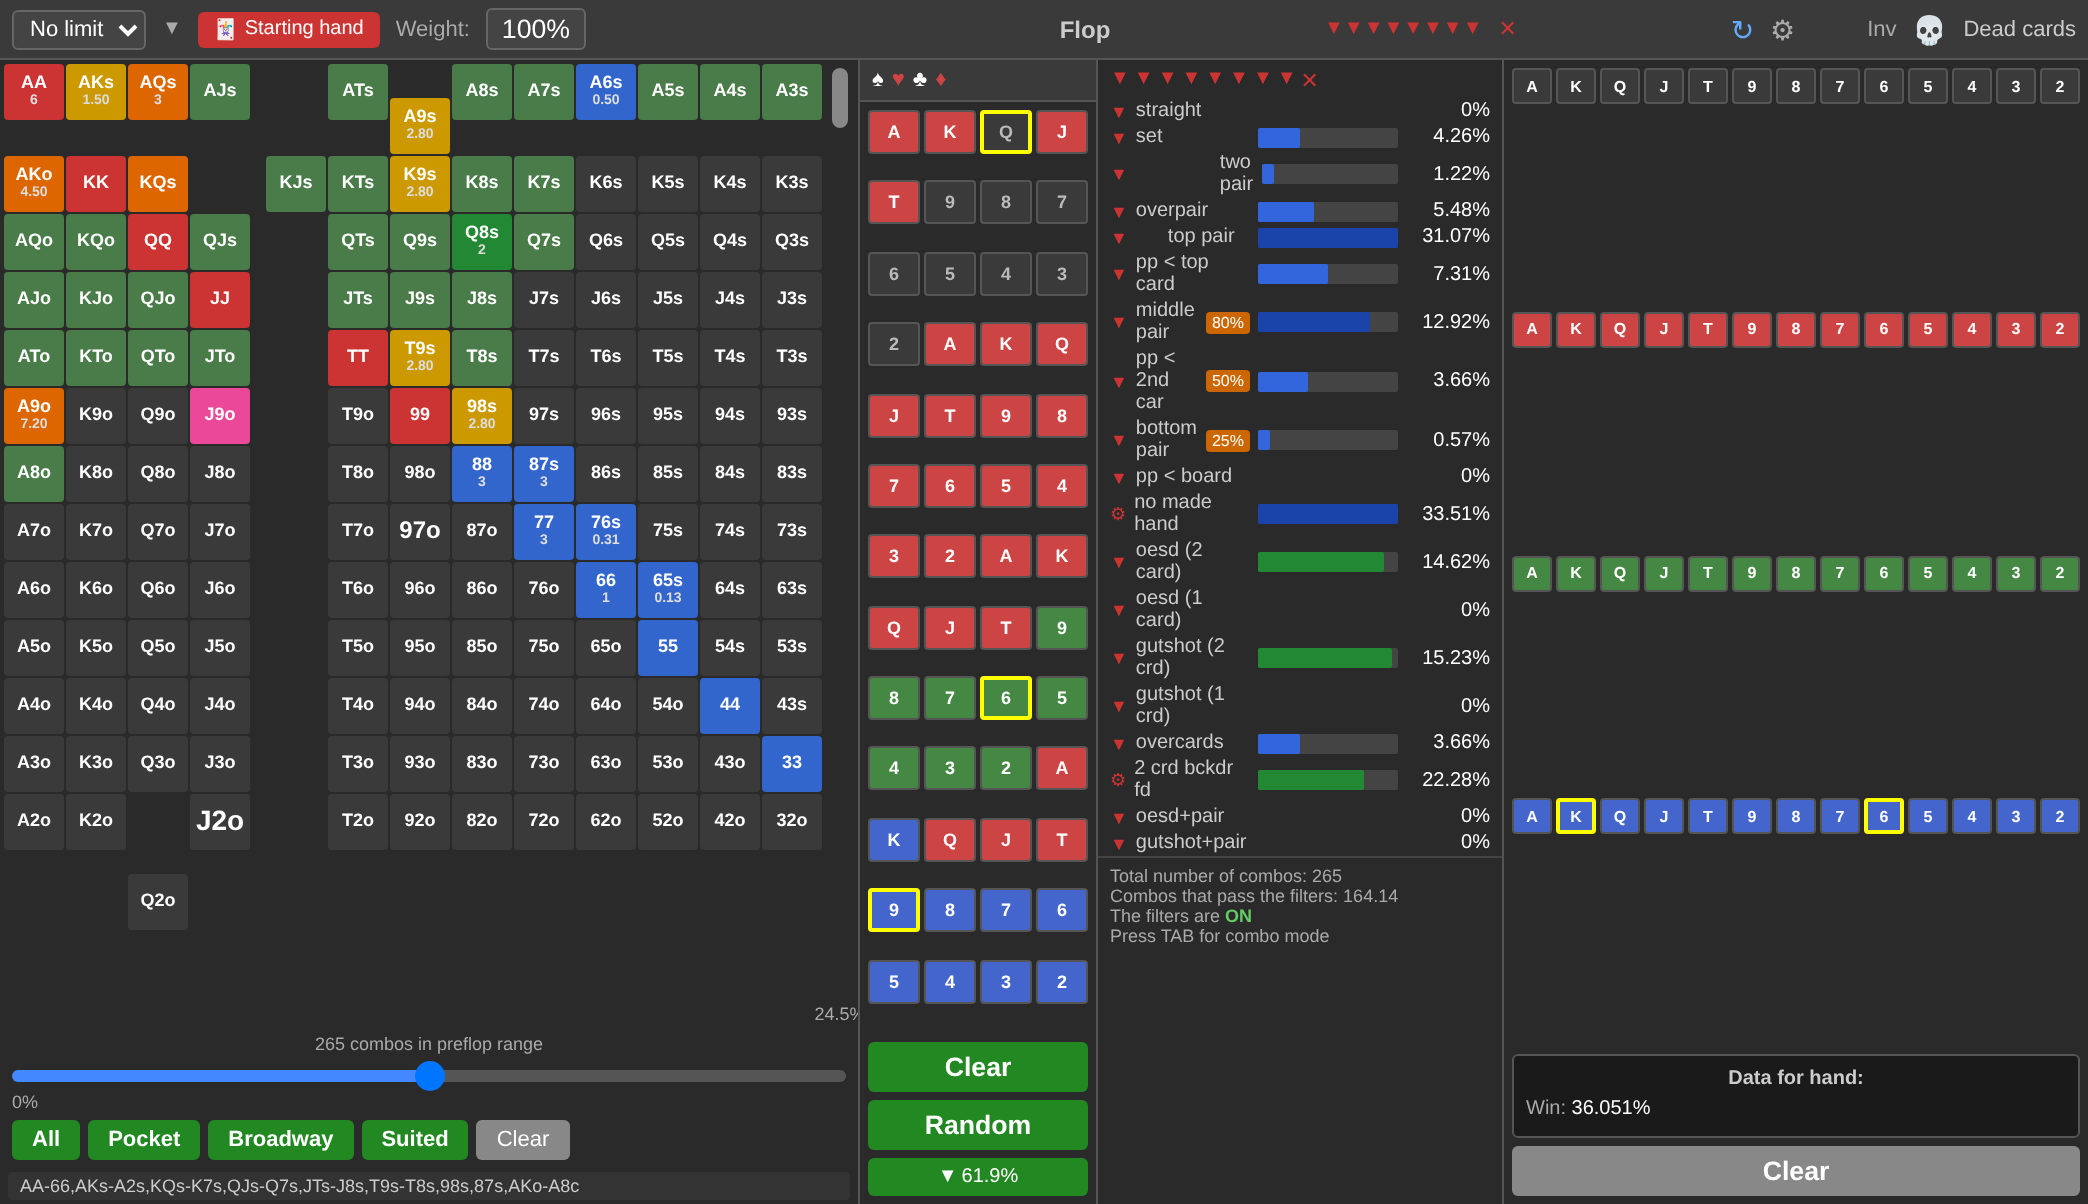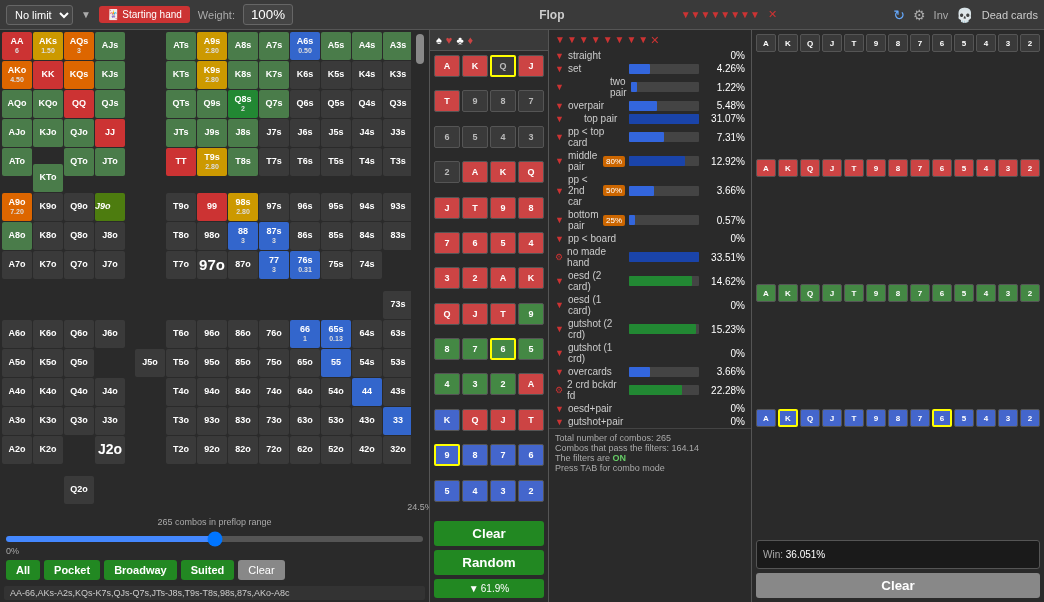--- a/index.html
+++ b/index.html
@@ -53,21 +53,21 @@
     .hand-data-val { color: #fff; }
     .btn-clear-dead { width: calc(100% - 8px); margin: 0 4px 4px; background: #888; color: #fff; border: none; border-radius: 3px; padding: 5px; cursor: pointer; font-weight: bold; }
 
     
     .select-box { background: #444; color: #fff; border: 1px solid #666; border-radius: 3px; padding: 2px 4px; font-size: 11px; }
     .starting-hand-btn { background: #cc3333; color: #fff; border: none; border-radius: 3px; padding: 3px 8px; font-size: 10px; cursor: pointer; display: flex; align-items: center; gap: 3px; }
     .weight-label { color: #aaa; font-size: 11px; }
     .weight-input { background: #444; color: #fff; border: 1px solid #666; border-radius: 3px; width: 50px; padding: 2px 4px; text-align: center; }
     .refresh-btn { background: none; border: none; color: #66aaff; cursor: pointer; font-size: 14px; }
     .gear-btn { background: none; border: none; color: #aaa; cursor: pointer; font-size: 14px; }
-    .inv-btn { background: none; border: none; color: #aaa; cursor: pointer; font-size: 11px; }
+    .inv-btn { background: none; border: none; color: #aaa; cursor: pointer; font-size: 11px; margin-left: 28px; }
     .skull-icon { font-size: 14px; }
     .scroll-thumb { width: 8px; height: 30px; background: #888; border-radius: 4px; margin: 2px; cursor: pointer; }
 
     .grid-with-scroll { display: flex; }
   </style>
 </head>
 <body>
 
 <div class="main-container">
 
@@ -116,21 +116,21 @@
               <div class="hand-cell selected-orange" style="background: rgb(221, 102, 0); width: 30px; height: 28px; display: flex; flex-direction: column; align-items: center; justify-content: center; font-size: 9px; font-weight: bold; color: rgb(255, 255, 255); border-radius: 2px; cursor: pointer; line-height: 1.1;">
                 <span>AQs</span>
                 <span style="font-size: 7px; color: rgb(221, 221, 221);">3</span>
               </div>
               <div class="hand-cell pocket" style="background: rgb(74, 124, 74); width: 30px; height: 28px; display: flex; flex-direction: column; align-items: center; justify-content: center; font-size: 9px; font-weight: bold; color: rgb(255, 255, 255); border-radius: 2px; cursor: pointer; line-height: 1.1;">
                 <span>AJs</span>
               </div>
               <div class="hand-cell pocket" style="background: rgb(74, 124, 74); width: 30px; height: 28px; display: flex; flex-direction: column; align-items: center; justify-content: center; font-size: 9px; font-weight: bold; color: rgb(255, 255, 255); border-radius: 2px; cursor: pointer; line-height: 1.1;">
                 <span>ATs</span>
               </div>
-              <div class="hand-cell selected-yellow" style="background: rgb(204, 153, 0); width: 30px; height: 28px; display: flex; flex-direction: column; align-items: center; justify-content: center; font-size: 9px; font-weight: bold; color: rgb(255, 255, 255); border-radius: 2px; cursor: pointer; line-height: 1.1;">
+              <div class="hand-cell selected-yellow" style="background: rgb(204, 153, 0); width: 30px; height: 28px; display: flex; flex-direction: column; align-items: center; justify-content: center; font-size: 9px; font-weight: bold; color: rgb(255, 255, 255); border-radius: 2px; cursor: pointer; line-height: 1.1; margin-top: 17px;">
                 <span>A9s</span>
                 <span style="font-size: 7px; color: rgb(221, 221, 221);">2.80</span>
               </div>
               <div class="hand-cell pocket" style="background: rgb(74, 124, 74); width: 30px; height: 28px; display: flex; flex-direction: column; align-items: center; justify-content: center; font-size: 9px; font-weight: bold; color: rgb(255, 255, 255); border-radius: 2px; cursor: pointer; line-height: 1.1;">
                 <span>A8s</span>
               </div>
               <div class="hand-cell pocket" style="background: rgb(74, 124, 74); width: 30px; height: 28px; display: flex; flex-direction: column; align-items: center; justify-content: center; font-size: 9px; font-weight: bold; color: rgb(255, 255, 255); border-radius: 2px; cursor: pointer; line-height: 1.1;">
                 <span>A7s</span>
               </div>
               <div class="hand-cell selected-blue" style="background: rgb(51, 102, 204); width: 30px; height: 28px; display: flex; flex-direction: column; align-items: center; justify-content: center; font-size: 9px; font-weight: bold; color: rgb(255, 255, 255); border-radius: 2px; cursor: pointer; line-height: 1.1;">
@@ -152,21 +152,21 @@
               <div class="hand-cell selected-orange" style="background: rgb(221, 102, 0); width: 30px; height: 28px; display: flex; flex-direction: column; align-items: center; justify-content: center; font-size: 9px; font-weight: bold; color: rgb(255, 255, 255); border-radius: 2px; cursor: pointer; line-height: 1.1;">
                 <span>AKo</span>
                 <span style="font-size: 7px; color: rgb(221, 221, 221);">4.50</span>
               </div>
               <div class="hand-cell selected-red" style="background: rgb(204, 51, 51); width: 30px; height: 28px; display: flex; flex-direction: column; align-items: center; justify-content: center; font-size: 9px; font-weight: bold; color: rgb(255, 255, 255); border-radius: 2px; cursor: pointer; line-height: 1.1;">
                 <span>KK</span>
               </div>
               <div class="hand-cell selected-orange" style="background: rgb(221, 102, 0); width: 30px; height: 28px; display: flex; flex-direction: column; align-items: center; justify-content: center; font-size: 9px; font-weight: bold; color: rgb(255, 255, 255); border-radius: 2px; cursor: pointer; line-height: 1.1;">
                 <span>KQs</span>
               </div>
-              <div class="hand-cell pocket" style="background: rgb(74, 124, 74); width: 30px; height: 28px; display: flex; flex-direction: column; align-items: center; justify-content: center; font-size: 9px; font-weight: bold; color: rgb(255, 255, 255); border-radius: 2px; cursor: pointer; line-height: 1.1;">
+              <div class="hand-cell pocket" style="background: rgb(74, 124, 74); width: 30px; height: 28px; display: flex; flex-direction: column; align-items: center; justify-content: center; font-size: 9px; font-weight: bold; color: rgb(255, 255, 255); border-radius: 2px; cursor: pointer; line-height: 1.1; margin-left: 38px;">
                 <span>KJs</span>
               </div>
               <div class="hand-cell pocket" style="background: rgb(74, 124, 74); width: 30px; height: 28px; display: flex; flex-direction: column; align-items: center; justify-content: center; font-size: 9px; font-weight: bold; color: rgb(255, 255, 255); border-radius: 2px; cursor: pointer; line-height: 1.1;">
                 <span>KTs</span>
               </div>
               <div class="hand-cell selected-yellow" style="background: rgb(204, 153, 0); width: 30px; height: 28px; display: flex; flex-direction: column; align-items: center; justify-content: center; font-size: 9px; font-weight: bold; color: rgb(255, 255, 255); border-radius: 2px; cursor: pointer; line-height: 1.1;">
                 <span>K9s</span>
                 <span style="font-size: 7px; color: rgb(221, 221, 221);">2.80</span>
               </div>
               <div class="hand-cell pocket" style="background: rgb(74, 124, 74); width: 30px; height: 28px; display: flex; flex-direction: column; align-items: center; justify-content: center; font-size: 9px; font-weight: bold; color: rgb(255, 255, 255); border-radius: 2px; cursor: pointer; line-height: 1.1;">
@@ -265,21 +265,21 @@
               </div>
               <div class="hand-cell empty" style="background: rgb(58, 58, 58); width: 30px; height: 28px; display: flex; flex-direction: column; align-items: center; justify-content: center; font-size: 9px; font-weight: bold; color: rgb(255, 255, 255); border-radius: 2px; cursor: pointer; line-height: 1.1;">
                 <span>J3s</span>
               </div>
               <div class="hand-cell empty" style="background: rgb(58, 58, 58); width: 30px; height: 28px; display: flex; flex-direction: column; align-items: center; justify-content: center; font-size: 9px; font-weight: bold; color: rgb(255, 255, 255); border-radius: 2px; cursor: pointer; line-height: 1.1;">
                 <span>J2s</span>
               </div>
               <div class="hand-cell pocket" style="background: rgb(74, 124, 74); width: 30px; height: 28px; display: flex; flex-direction: column; align-items: center; justify-content: center; font-size: 9px; font-weight: bold; color: rgb(255, 255, 255); border-radius: 2px; cursor: pointer; line-height: 1.1;">
                 <span>ATo</span>
               </div>
-              <div class="hand-cell pocket" style="background: rgb(74, 124, 74); width: 30px; height: 28px; display: flex; flex-direction: column; align-items: center; justify-content: center; font-size: 9px; font-weight: bold; color: rgb(255, 255, 255); border-radius: 2px; cursor: pointer; line-height: 1.1; margin-top: 16px;">
+              <div class="hand-cell pocket" style="background: rgb(74, 124, 74); width: 30px; height: 28px; display: flex; flex-direction: column; align-items: center; justify-content: center; font-size: 9px; font-weight: bold; color: rgb(255, 255, 255); border-radius: 2px; cursor: pointer; line-height: 1.1;">
                 <span>KTo</span>
               </div>
               <div class="hand-cell pocket" style="background: rgb(74, 124, 74); width: 30px; height: 28px; display: flex; flex-direction: column; align-items: center; justify-content: center; font-size: 9px; font-weight: bold; color: rgb(255, 255, 255); border-radius: 2px; cursor: pointer; line-height: 1.1;">
                 <span>QTo</span>
               </div>
               <div class="hand-cell pocket" style="background: rgb(74, 124, 74); width: 30px; height: 28px; display: flex; flex-direction: column; align-items: center; justify-content: center; font-size: 9px; font-weight: bold; color: rgb(255, 255, 255); border-radius: 2px; cursor: pointer; line-height: 1.1;">
                 <span>JTo</span>
               </div>
               <div class="hand-cell selected-red" style="background: rgb(204, 51, 51); width: 30px; height: 28px; display: flex; flex-direction: column; align-items: center; justify-content: center; font-size: 9px; font-weight: bold; color: rgb(255, 255, 255); border-radius: 2px; cursor: pointer; line-height: 1.1;">
                 <span>TT</span>
@@ -312,21 +312,21 @@
               <div class="hand-cell selected-orange" style="background: rgb(221, 102, 0); width: 30px; height: 28px; display: flex; flex-direction: column; align-items: center; justify-content: center; font-size: 9px; font-weight: bold; color: rgb(255, 255, 255); border-radius: 2px; cursor: pointer; line-height: 1.1;">
                 <span>A9o</span>
                 <span style="font-size: 7px; color: rgb(221, 221, 221);">7.20</span>
               </div>
               <div class="hand-cell empty" style="background: rgb(58, 58, 58); width: 30px; height: 28px; display: flex; flex-direction: column; align-items: center; justify-content: center; font-size: 9px; font-weight: bold; color: rgb(255, 255, 255); border-radius: 2px; cursor: pointer; line-height: 1.1;">
                 <span>K9o</span>
               </div>
               <div class="hand-cell empty" style="background: rgb(58, 58, 58); width: 30px; height: 28px; display: flex; flex-direction: column; align-items: center; justify-content: center; font-size: 9px; font-weight: bold; color: rgb(255, 255, 255); border-radius: 2px; cursor: pointer; line-height: 1.1;">
                 <span>Q9o</span>
               </div>
-              <div class="hand-cell empty" style="background: #4d7c0f; width: 30px; height: 28px; display: flex; flex-direction: column; align-items: flex-start; justify-content: center; font-size: 9px; font-weight: bold; color: rgb(255, 255, 255); border-radius: 2px; cursor: pointer; line-height: 1.1; font-style: italic;">
+              <div class="hand-cell empty" style="background: #ec4899; width: 30px; height: 28px; display: flex; flex-direction: column; align-items: center; justify-content: center; font-size: 9px; font-weight: bold; color: rgb(255, 255, 255); border-radius: 2px; cursor: pointer; line-height: 1.1;">
                 <span>J9o</span>
               </div>
               <div class="hand-cell empty" style="background: rgb(58, 58, 58); width: 30px; height: 28px; display: flex; flex-direction: column; align-items: center; justify-content: center; font-size: 9px; font-weight: bold; color: rgb(255, 255, 255); border-radius: 2px; cursor: pointer; line-height: 1.1;">
                 <span>T9o</span>
               </div>
               <div class="hand-cell selected-red" style="background: rgb(204, 51, 51); width: 30px; height: 28px; display: flex; flex-direction: column; align-items: center; justify-content: center; font-size: 9px; font-weight: bold; color: rgb(255, 255, 255); border-radius: 2px; cursor: pointer; line-height: 1.1;">
                 <span>99</span>
               </div>
               <div class="hand-cell selected-yellow" style="background: rgb(204, 153, 0); width: 30px; height: 28px; display: flex; flex-direction: column; align-items: center; justify-content: center; font-size: 9px; font-weight: bold; color: rgb(255, 255, 255); border-radius: 2px; cursor: pointer; line-height: 1.1;">
                 <span>98s</span>
@@ -399,41 +399,41 @@
               </div>
               <div class="hand-cell empty" style="background: rgb(58, 58, 58); width: 30px; height: 28px; display: flex; flex-direction: column; align-items: center; justify-content: center; font-size: 9px; font-weight: bold; color: rgb(255, 255, 255); border-radius: 2px; cursor: pointer; line-height: 1.1;">
                 <span>Q7o</span>
               </div>
               <div class="hand-cell empty" style="background: rgb(58, 58, 58); width: 30px; height: 28px; display: flex; flex-direction: column; align-items: center; justify-content: center; font-size: 9px; font-weight: bold; color: rgb(255, 255, 255); border-radius: 2px; cursor: pointer; line-height: 1.1;">
                 <span>J7o</span>
               </div>
               <div class="hand-cell empty" style="background: rgb(58, 58, 58); width: 30px; height: 28px; display: flex; flex-direction: column; align-items: center; justify-content: center; font-size: 9px; font-weight: bold; color: rgb(255, 255, 255); border-radius: 2px; cursor: pointer; line-height: 1.1;">
                 <span>T7o</span>
               </div>
-              <div class="hand-cell empty" style="background: rgb(58, 58, 58); width: 30px; height: 28px; display: flex; flex-direction: column; align-items: center; justify-content: center; font-size: 15px; font-weight: bold; color: rgb(255, 255, 255); border-radius: 2px; cursor: pointer; line-height: 1.1;">
+              <div class="hand-cell empty" style="background: rgb(58, 58, 58); width: 30px; height: 28px; display: flex; flex-direction: column; align-items: center; justify-content: center; font-size: 12px; font-weight: bold; color: rgb(255, 255, 255); border-radius: 2px; cursor: pointer; line-height: 1.1;">
                 <span>97o</span>
               </div>
               <div class="hand-cell empty" style="background: rgb(58, 58, 58); width: 30px; height: 28px; display: flex; flex-direction: column; align-items: center; justify-content: center; font-size: 9px; font-weight: bold; color: rgb(255, 255, 255); border-radius: 2px; cursor: pointer; line-height: 1.1;">
                 <span>87o</span>
               </div>
               <div class="hand-cell selected-blue" style="background: rgb(51, 102, 204); width: 30px; height: 28px; display: flex; flex-direction: column; align-items: center; justify-content: center; font-size: 9px; font-weight: bold; color: rgb(255, 255, 255); border-radius: 2px; cursor: pointer; line-height: 1.1;">
                 <span>77</span>
                 <span style="font-size: 7px; color: rgb(221, 221, 221);">3</span>
               </div>
               <div class="hand-cell selected-blue" style="background: rgb(51, 102, 204); width: 30px; height: 28px; display: flex; flex-direction: column; align-items: center; justify-content: center; font-size: 9px; font-weight: bold; color: rgb(255, 255, 255); border-radius: 2px; cursor: pointer; line-height: 1.1;">
                 <span>76s</span>
                 <span style="font-size: 7px; color: rgb(221, 221, 221);">0.31</span>
               </div>
               <div class="hand-cell empty" style="background: rgb(58, 58, 58); width: 30px; height: 28px; display: flex; flex-direction: column; align-items: center; justify-content: center; font-size: 9px; font-weight: bold; color: rgb(255, 255, 255); border-radius: 2px; cursor: pointer; line-height: 1.1;">
                 <span>75s</span>
               </div>
               <div class="hand-cell empty" style="background: rgb(58, 58, 58); width: 30px; height: 28px; display: flex; flex-direction: column; align-items: center; justify-content: center; font-size: 9px; font-weight: bold; color: rgb(255, 255, 255); border-radius: 2px; cursor: pointer; line-height: 1.1;">
                 <span>74s</span>
               </div>
-              <div class="hand-cell empty" style="background: rgb(58, 58, 58); width: 30px; height: 28px; display: flex; flex-direction: column; align-items: center; justify-content: center; font-size: 9px; font-weight: bold; color: rgb(255, 255, 255); border-radius: 2px; cursor: pointer; line-height: 1.1; margin-top: 40px;">
+              <div class="hand-cell empty" style="background: rgb(58, 58, 58); width: 30px; height: 28px; display: flex; flex-direction: column; align-items: center; justify-content: center; font-size: 9px; font-weight: bold; color: rgb(255, 255, 255); border-radius: 2px; cursor: pointer; line-height: 1.1;">
                 <span>73s</span>
               </div>
               <div class="hand-cell empty" style="background: rgb(58, 58, 58); width: 30px; height: 28px; display: flex; flex-direction: column; align-items: center; justify-content: center; font-size: 9px; font-weight: bold; color: rgb(255, 255, 255); border-radius: 2px; cursor: pointer; line-height: 1.1;">
                 <span>72s</span>
               </div>
               <div class="hand-cell empty" style="background: rgb(58, 58, 58); width: 30px; height: 28px; display: flex; flex-direction: column; align-items: center; justify-content: center; font-size: 9px; font-weight: bold; color: rgb(255, 255, 255); border-radius: 2px; cursor: pointer; line-height: 1.1;">
                 <span>A6o</span>
               </div>
               <div class="hand-cell empty" style="background: rgb(58, 58, 58); width: 30px; height: 28px; display: flex; flex-direction: column; align-items: center; justify-content: center; font-size: 9px; font-weight: bold; color: rgb(255, 255, 255); border-radius: 2px; cursor: pointer; line-height: 1.1;">
                 <span>K6o</span>
@@ -475,21 +475,21 @@
               </div>
               <div class="hand-cell empty" style="background: rgb(58, 58, 58); width: 30px; height: 28px; display: flex; flex-direction: column; align-items: center; justify-content: center; font-size: 9px; font-weight: bold; color: rgb(255, 255, 255); border-radius: 2px; cursor: pointer; line-height: 1.1;">
                 <span>A5o</span>
               </div>
               <div class="hand-cell empty" style="background: rgb(58, 58, 58); width: 30px; height: 28px; display: flex; flex-direction: column; align-items: center; justify-content: center; font-size: 9px; font-weight: bold; color: rgb(255, 255, 255); border-radius: 2px; cursor: pointer; line-height: 1.1;">
                 <span>K5o</span>
               </div>
               <div class="hand-cell empty" style="background: rgb(58, 58, 58); width: 30px; height: 28px; display: flex; flex-direction: column; align-items: center; justify-content: center; font-size: 9px; font-weight: bold; color: rgb(255, 255, 255); border-radius: 2px; cursor: pointer; line-height: 1.1;">
                 <span>Q5o</span>
               </div>
-              <div class="hand-cell empty" style="background: rgb(58, 58, 58); width: 30px; height: 28px; display: flex; flex-direction: column; align-items: center; justify-content: center; font-size: 9px; font-weight: bold; color: rgb(255, 255, 255); border-radius: 2px; cursor: pointer; line-height: 1.1; margin-left: 40px;">
+              <div class="hand-cell empty" style="background: rgb(58, 58, 58); width: 30px; height: 28px; display: flex; flex-direction: column; align-items: center; justify-content: center; font-size: 9px; font-weight: bold; color: rgb(255, 255, 255); border-radius: 2px; cursor: pointer; line-height: 1.1;">
                 <span>J5o</span>
               </div>
               <div class="hand-cell empty" style="background: rgb(58, 58, 58); width: 30px; height: 28px; display: flex; flex-direction: column; align-items: center; justify-content: center; font-size: 9px; font-weight: bold; color: rgb(255, 255, 255); border-radius: 2px; cursor: pointer; line-height: 1.1;">
                 <span>T5o</span>
               </div>
               <div class="hand-cell empty" style="background: rgb(58, 58, 58); width: 30px; height: 28px; display: flex; flex-direction: column; align-items: center; justify-content: center; font-size: 9px; font-weight: bold; color: rgb(255, 255, 255); border-radius: 2px; cursor: pointer; line-height: 1.1;">
                 <span>95o</span>
               </div>
               <div class="hand-cell empty" style="background: rgb(58, 58, 58); width: 30px; height: 28px; display: flex; flex-direction: column; align-items: center; justify-content: center; font-size: 9px; font-weight: bold; color: rgb(255, 255, 255); border-radius: 2px; cursor: pointer; line-height: 1.1;">
                 <span>85o</span>
@@ -941,20 +941,21 @@
           <div style="display: flex; align-items: center; justify-content: center; width: 20px; height: 18px; font-size: 8px; font-weight: bold; border-radius: 2px; cursor: pointer; background: rgb(68, 102, 204); color: rgb(255, 255, 255); border: 1px solid rgb(85, 85, 85);">9</div>
           <div style="display: flex; align-items: center; justify-content: center; width: 20px; height: 18px; font-size: 8px; font-weight: bold; border-radius: 2px; cursor: pointer; background: rgb(68, 102, 204); color: rgb(255, 255, 255); border: 1px solid rgb(85, 85, 85);">8</div>
           <div style="display: flex; align-items: center; justify-content: center; width: 20px; height: 18px; font-size: 8px; font-weight: bold; border-radius: 2px; cursor: pointer; background: rgb(68, 102, 204); color: rgb(255, 255, 255); border: 1px solid rgb(85, 85, 85);">7</div>
           <div style="display: flex; align-items: center; justify-content: center; width: 20px; height: 18px; font-size: 8px; font-weight: bold; border-radius: 2px; cursor: pointer; background: rgb(68, 102, 204); border: 2px solid rgb(255, 255, 0); color: rgb(255, 255, 255);">6</div>
           <div style="display: flex; align-items: center; justify-content: center; width: 20px; height: 18px; font-size: 8px; font-weight: bold; border-radius: 2px; cursor: pointer; background: rgb(68, 102, 204); color: rgb(255, 255, 255); border: 1px solid rgb(85, 85, 85);">5</div>
           <div style="display: flex; align-items: center; justify-content: center; width: 20px; height: 18px; font-size: 8px; font-weight: bold; border-radius: 2px; cursor: pointer; background: rgb(68, 102, 204); color: rgb(255, 255, 255); border: 1px solid rgb(85, 85, 85);">4</div>
           <div style="display: flex; align-items: center; justify-content: center; width: 20px; height: 18px; font-size: 8px; font-weight: bold; border-radius: 2px; cursor: pointer; background: rgb(68, 102, 204); color: rgb(255, 255, 255); border: 1px solid rgb(85, 85, 85);">3</div>
           <div style="display: flex; align-items: center; justify-content: center; width: 20px; height: 18px; font-size: 8px; font-weight: bold; border-radius: 2px; cursor: pointer; background: rgb(68, 102, 204); color: rgb(255, 255, 255); border: 1px solid rgb(85, 85, 85);">2</div>
         </div>
       <div class="hand-data-box">
+        <div class="hand-data-title">Data for hand:</div>
         <div class="hand-data-row">
           <span>Win:</span> <span class="hand-data-val">36.051%</span>
         </div>
       </div>
       <button class="btn-clear-dead">Clear</button>
     </div>
 
   </div>
 </div>
 

